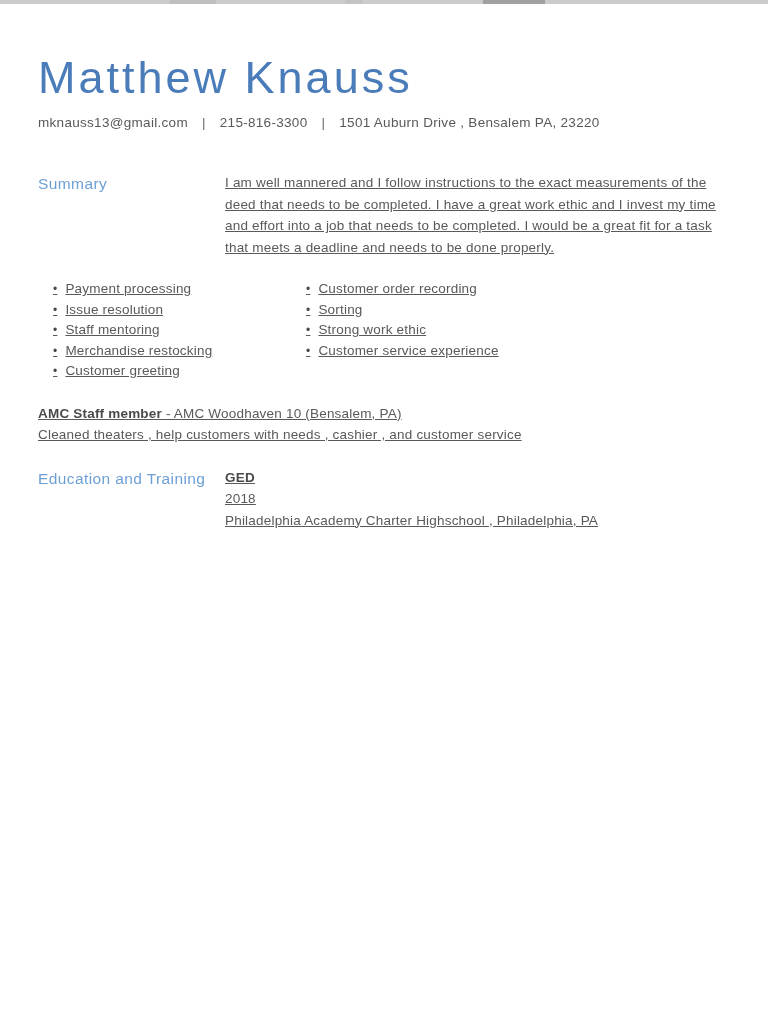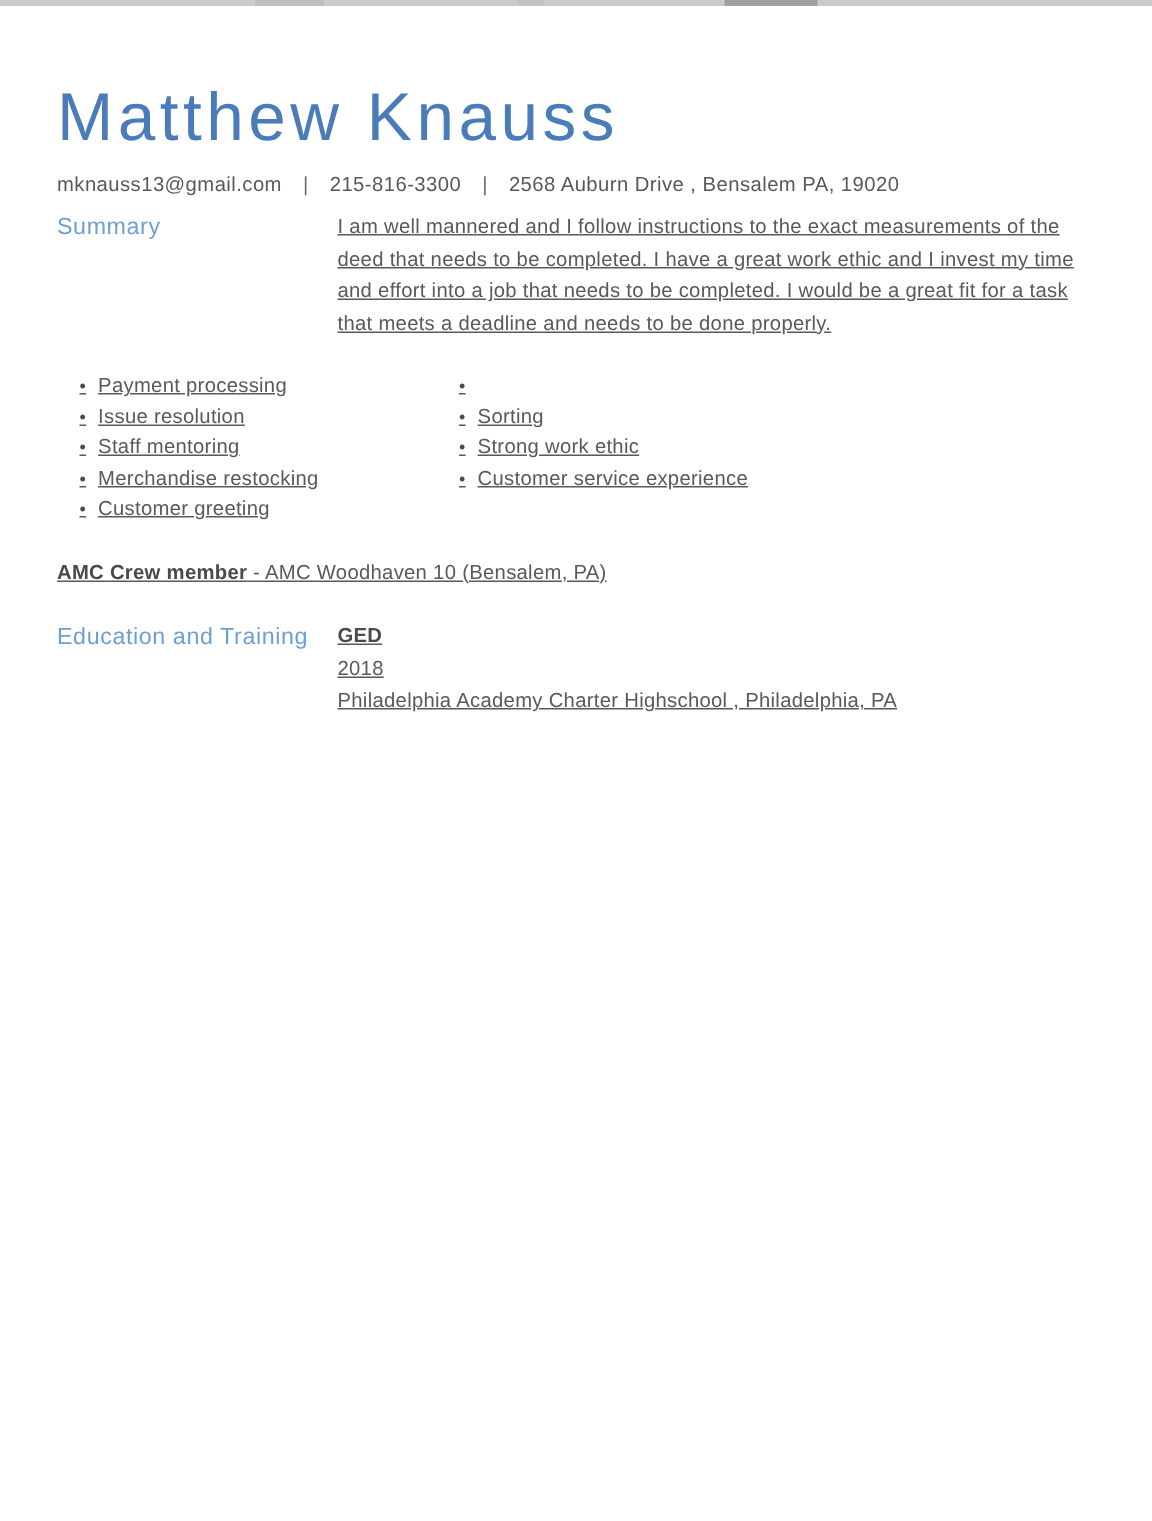--- a/index.html
+++ b/index.html
@@ -39,21 +39,21 @@
     align-items: flex-end;
     font-size: 13.5px;
     letter-spacing: 0.3px;
     color: #595959;
     white-space: nowrap;
   }
   .contact-sep {
     padding: 0 14px;
     color: #6a6a6a;
   }
-  .sections { margin-top: 10px; }
+  .sections { margin-top: 42px; }
   .section {
     display: flex;
     align-items: flex-start;
     margin-top: 21px;
   }
   .section:first-child { margin-top: 0; }
   .section-label {
     flex: 0 0 187px;
     font-size: 15.5px;
     letter-spacing: 0.4px;
@@ -100,21 +100,21 @@
 
 <div class="resume-page">
 
   <div class="person-name">Matthew Knauss</div>
 
   <div class="contact-line">
     <span>mknauss13@gmail.com</span>
     <span class="contact-sep">|</span>
     <span>215-816-3300</span>
     <span class="contact-sep">|</span>
-    <span>2568 Auburn Drive , Bensalem PA, 19020</span>
+    <span>1501 Auburn Drive , Bensalem PA, 23220</span>
   </div>
 
   <div class="sections">
 
     <div class="section">
       <div class="section-label">Summary</div>
       <div class="section-content">I am well mannered and I follow instructions to the exact measurements of the deed that needs to be completed. I have a great work ethic and I invest my time and effort into a job that needs to be completed. I would be a great fit for a task that meets a deadline and needs to be done properly.</div>
     </div>
 
     <div class="section">
@@ -137,40 +137,42 @@
               <span>Merchandise restocking</span>
             </li>
           <li class="skill-item">
               <span class="bullet-glyph">•</span>
               <span>Customer greeting</span>
             </li>
         </ul>
         <ul class="skill-col skill-col-2">
           <li class="skill-item">
               <span class="bullet-glyph">•</span>
+              <span>Customer order recording</span>
             </li>
           <li class="skill-item">
               <span class="bullet-glyph">•</span>
               <span>Sorting</span>
             </li>
           <li class="skill-item">
               <span class="bullet-glyph">•</span>
               <span>Strong work ethic</span>
             </li>
           <li class="skill-item">
               <span class="bullet-glyph">•</span>
               <span>Customer service experience</span>
             </li>
         </ul>
       </div>
     </div>
 
     <div class="section">
       <div class="section-content">
-        <div><span class="bold-dark">AMC Crew member</span><span> - AMC Woodhaven 10 (Bensalem, PA)</span></div>
+        <div><span class="bold-dark">AMC Staff member</span><span> - AMC Woodhaven 10 (Bensalem, PA)</span></div>
+        <div>Cleaned theaters , help customers with needs , cashier , and customer service</div>
       </div>
     </div>
 
     <div class="section">
       <div class="section-label">Education and Training</div>
       <div class="section-content">
         <div class="bold-dark">GED</div>
         <div>2018</div>
         <div>Philadelphia Academy Charter Highschool , Philadelphia, PA</div>
       </div>

